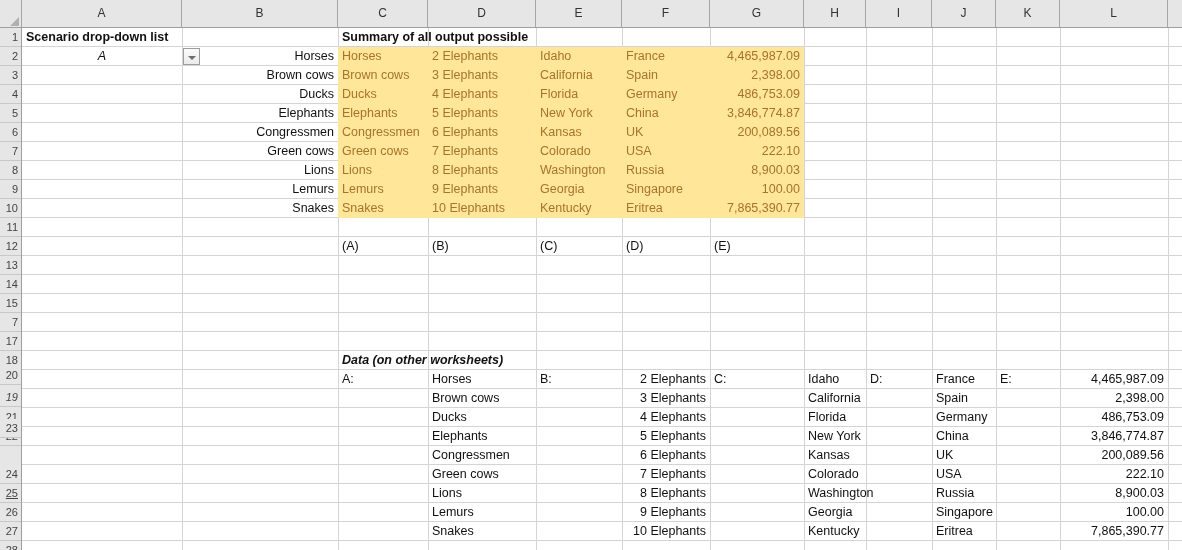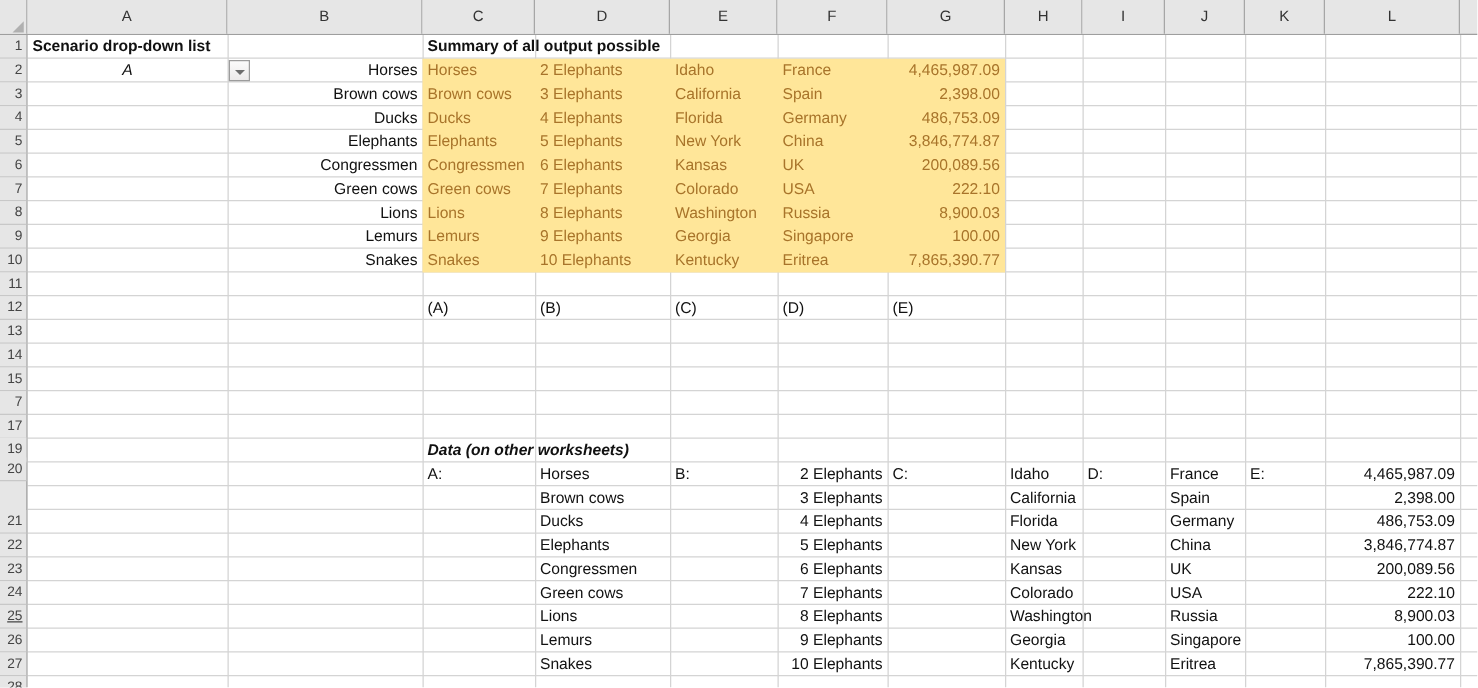--- a/index.html
+++ b/index.html
@@ -194,25 +194,25 @@
       <div class="row-head" style="top: 180px;">9</div>
       <div class="row-head" style="top: 199px;">10</div>
       <div class="row-head" style="top: 218px;">11</div>
       <div class="row-head" style="top: 237px;">12</div>
       <div class="row-head" style="top: 256px;">13</div>
       <div class="row-head" style="top: 275px;">14</div>
       <div class="row-head" style="top: 294px;">15</div>
       <div class="row-head" style="top: 313px;">7</div>
       <div class="row-head" style="top: 332px;">17</div>
       <div class="row-head" style="top: 351px;">18</div>
-      <div class="row-head" style="top: 350px;">19</div>
+      <div class="row-head" style="top: 388px; font-style: italic;">19</div>
       <div class="row-head" style="top: 366px;">20</div>
       <div class="row-head" style="top: 408px;">21</div>
       <div class="row-head" style="top: 427px;">22</div>
-      <div class="row-head" style="top: 446px; text-align: right;">23</div>
+      <div class="row-head" style="top: 419px; text-align: right;">23</div>
       <div class="row-head" style="top: 465px;">24</div>
       <div class="row-head" style="top: 484px; text-decoration: underline;">25</div>
       <div class="row-head" style="top: 503px;">26</div>
       <div class="row-head" style="top: 522px;">27</div>
       <div class="row-head" style="top: 541px;">28</div>
     </div>
   <div id="colheads">
       <div class="col-head" style="left: 22px; width: 160px;">A</div>
       <div class="col-head" style="left: 182px; width: 156px;">B</div>
       <div class="col-head" style="left: 338px; width: 90px;">C</div>

